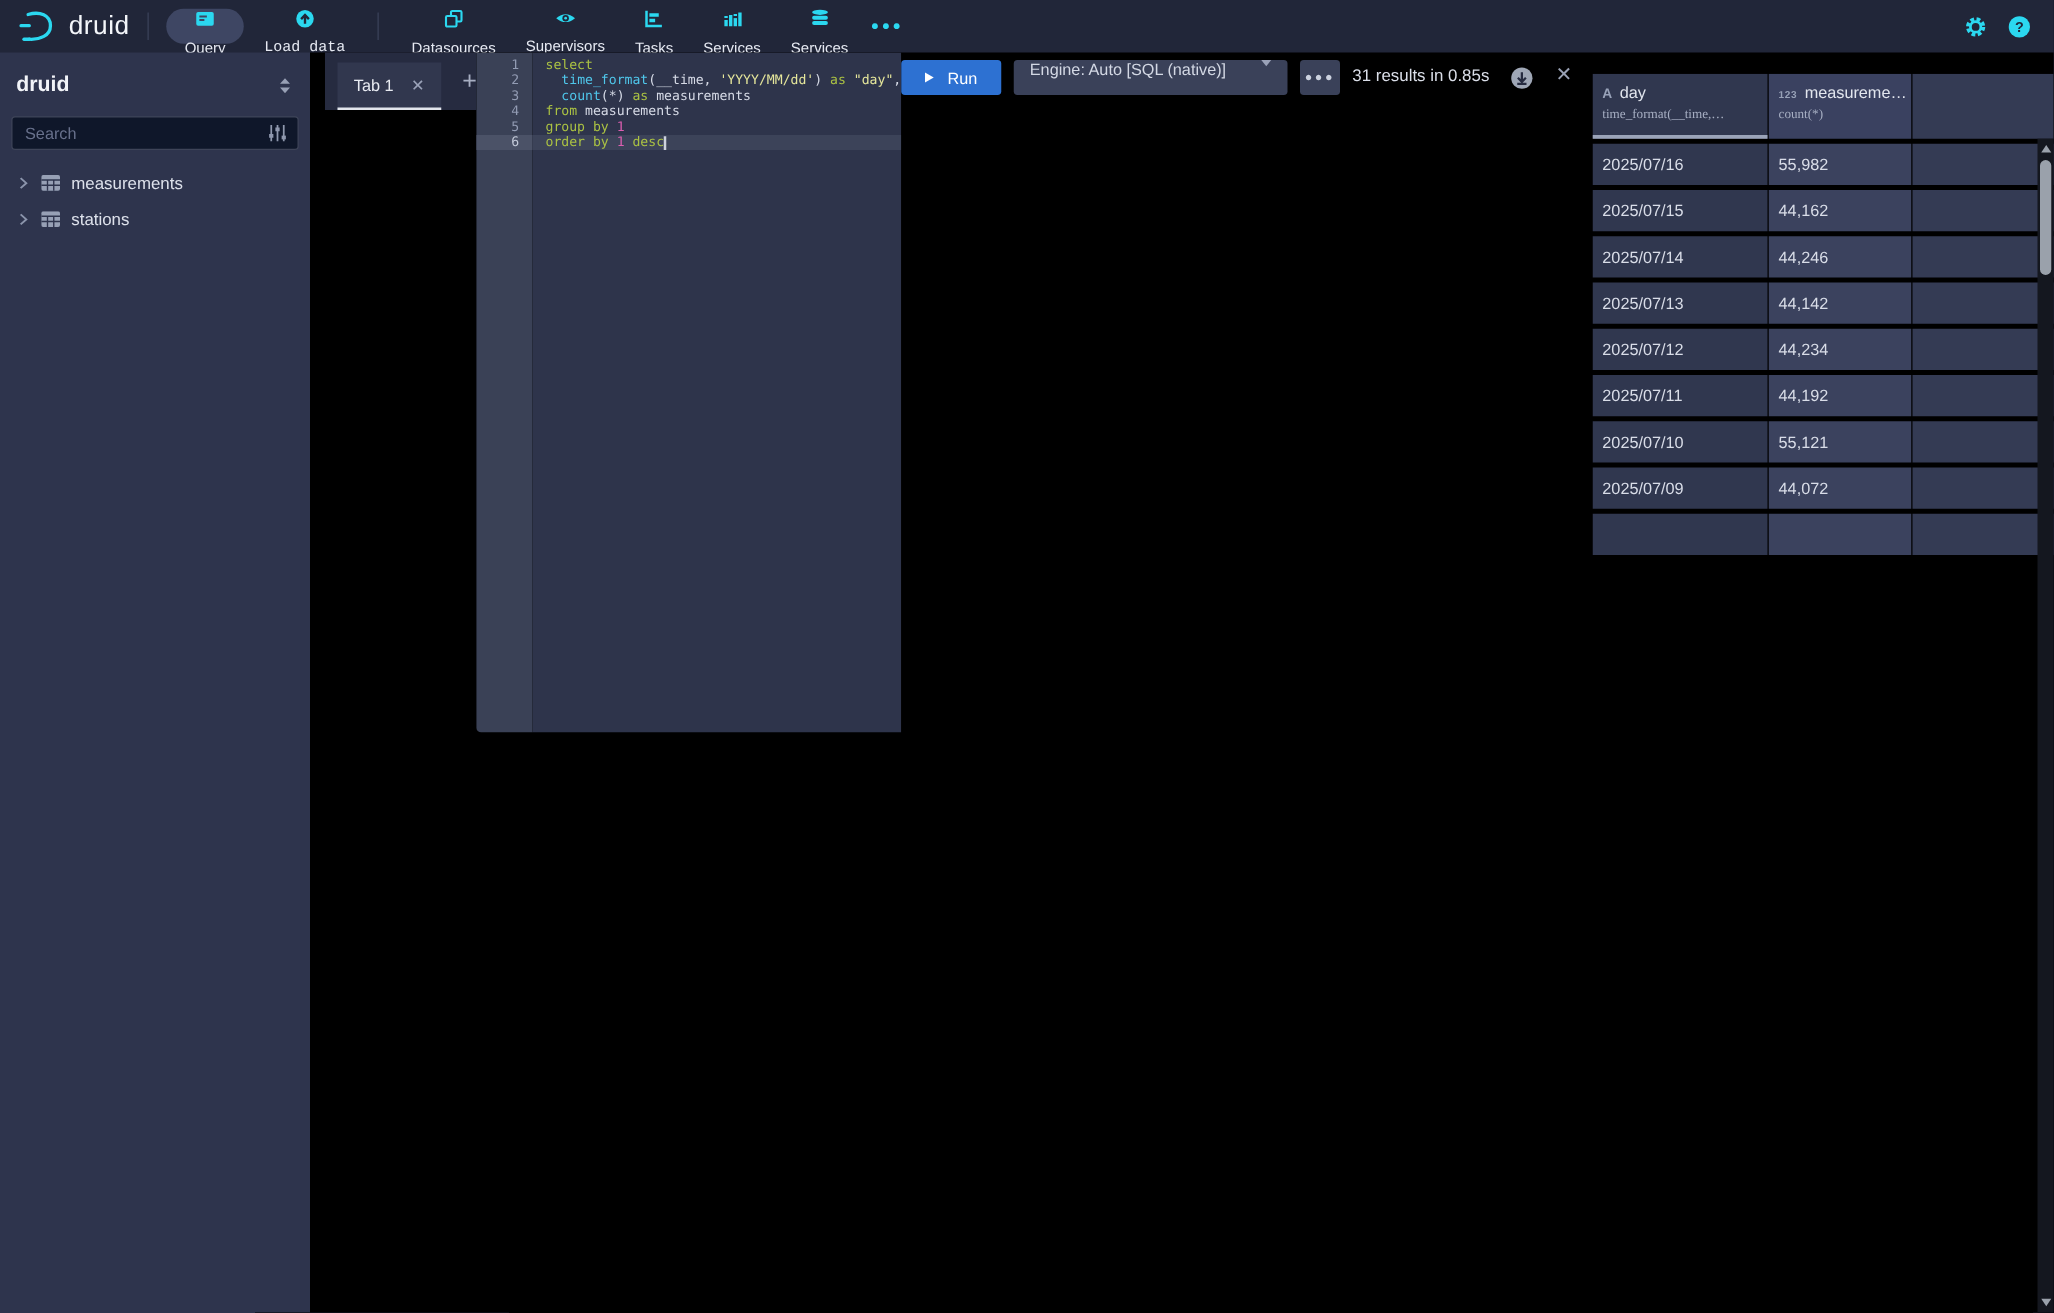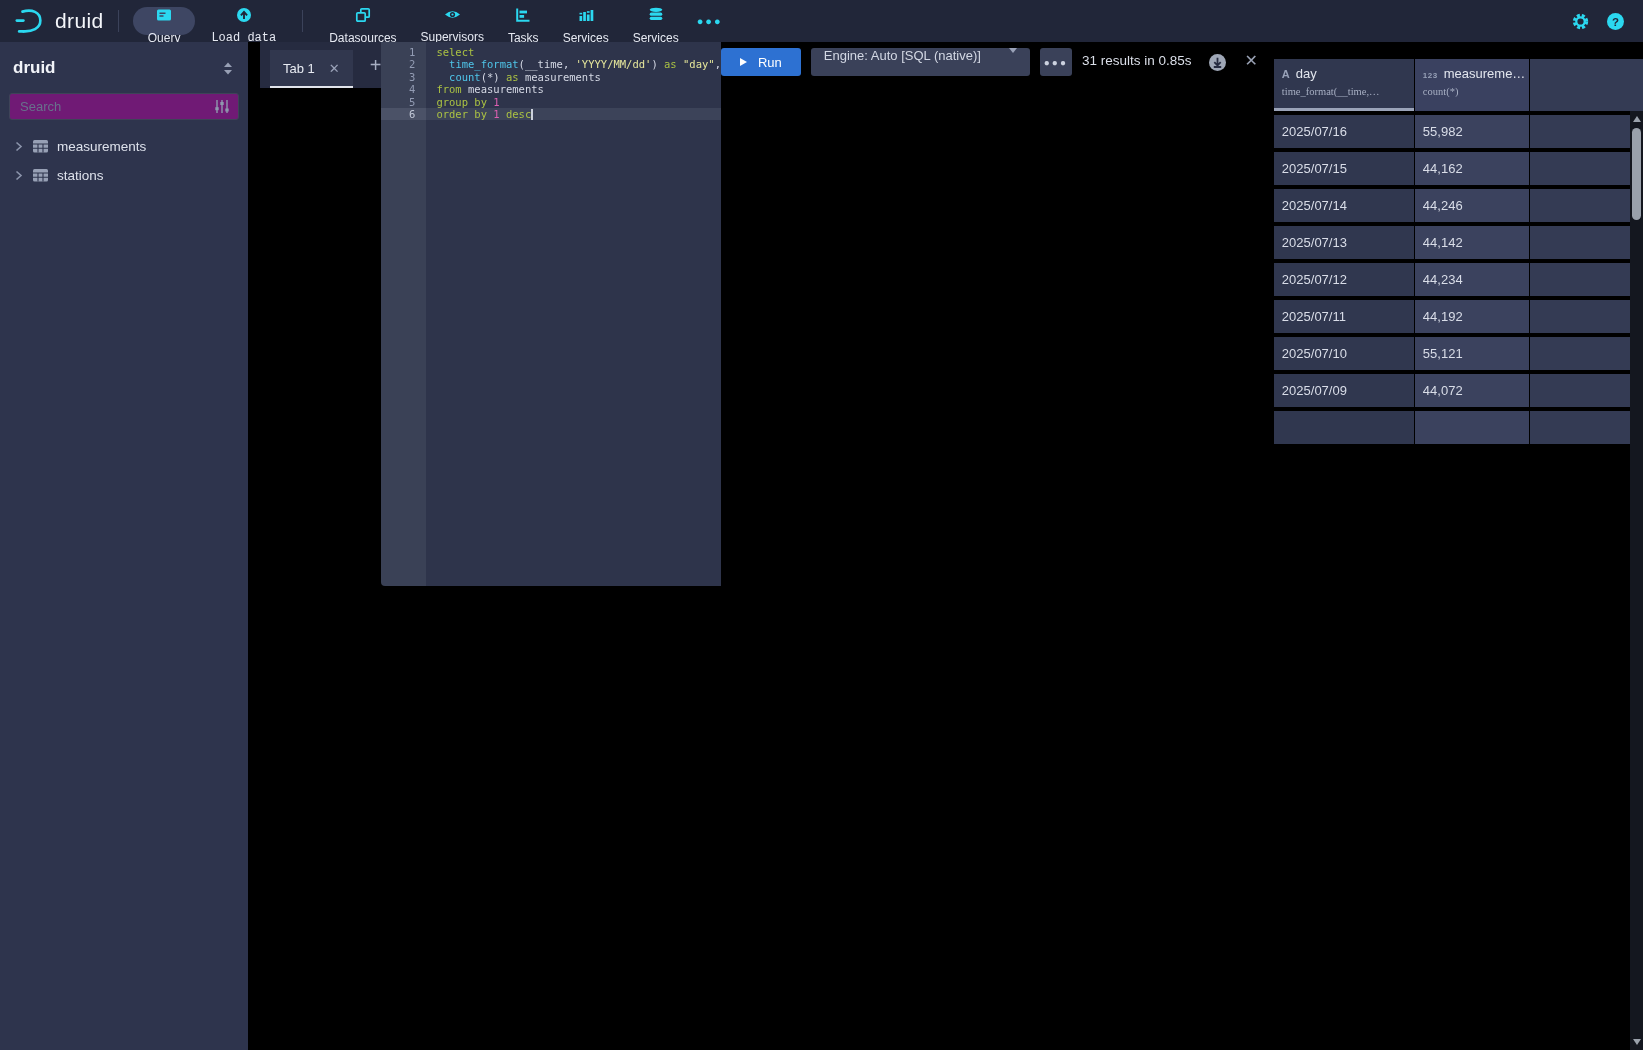--- a/index.html
+++ b/index.html
@@ -21,21 +21,21 @@
   .nav-right { margin-left:auto; display:flex; align-items:center; gap:16px; padding-right:4px; }
   .icon-btn { display:flex; align-items:center; cursor:pointer; }
   .more-dots { color:#2bd8f0; font-size:11px; letter-spacing:2px; cursor:pointer; padding:0 6px; }
   
   .app { display:flex; height:1008px; }
   
   .sidebar { width:248px; flex:none; background:#2e344d; padding-top:16px; }
   .sidebar-header { display:flex; justify-content:space-between; align-items:center;
                     padding:0 14px 0 13px; margin-bottom:15px; cursor:pointer; }
   .sidebar-title { color:#f1f3f8; font-size:17px; font-weight:600; }
-  .search-wrap { margin:0 9px 12px 9px; height:27px; background:#701a75; border:1px solid #3e4458;
+  .search-wrap { margin:0 9px 12px 9px; height:27px; background:#0f172a; border:1px solid #3e4458;
                  border-radius:3px; display:flex; align-items:center; padding:12px 8px; }
   .search-input { flex:1; background:transparent; border:none; outline:none; color:#cfd4e0; font-size:13px; }
   .search-input::placeholder { color:#68718c; }
   .tree-item { display:flex; align-items:center; gap:9px; height:29px; padding:0 13px;
                color:#dde1eb; font-size:13.5px; cursor:pointer; }
   
   .content { flex:1; min-width:0; display:flex; flex-direction:row; background:#000000; padding-left:20px; }
   .tabbar { height:46px; background:#262b40; margin-left:-8px; padding-left:10px;
             display:flex; align-items:flex-end; }
   .tab { height:38px; display:flex; align-items:center; gap:14px; padding:0 13px;

